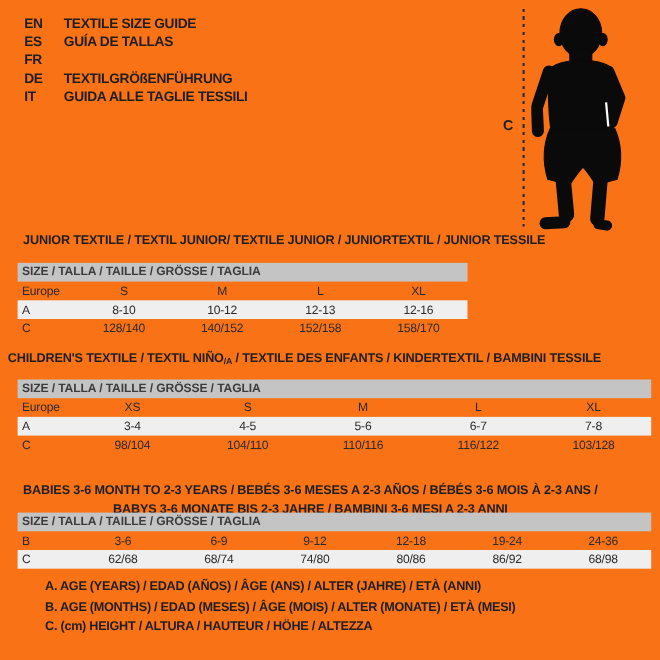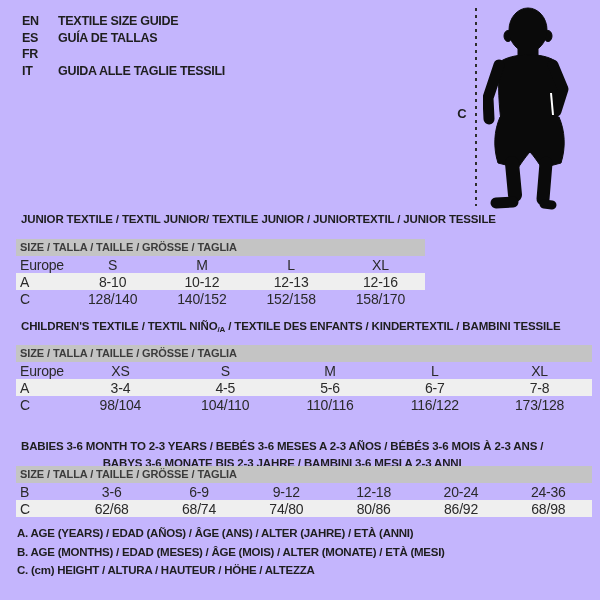--- a/index.html
+++ b/index.html
@@ -1,17 +1,17 @@
 <!DOCTYPE html>
 <html style="--bar: #c4c4c4; --shade: #efefef;"><head>
 <meta charset="utf-8">
 <style>
   html,body{margin:0;padding:0;background:#fff;}
   .canvas{
-    position:relative;width:600px;height:600px;background:#c4b5fd;overflow:hidden;
+    position:relative;width:600px;height:600px;background:#f97316;overflow:hidden;
     font-family:"Liberation Sans", sans-serif;color:#1e1e1e;
     -webkit-font-smoothing:antialiased;
   }
   
   .lang-list{position:absolute;left:22px;top:13px;}
   .lang-row{display:flex;height:16.6px;align-items:center;
     font-size:12.5px;font-weight:700;letter-spacing:-0.3px;white-space:nowrap;}
   .lang-code{flex:0 0 36px;}
   
   .figure-line{position:absolute;left:475px;top:8px;width:2px;height:198px;
@@ -20,46 +20,50 @@
     font-size:13px;font-weight:700;text-align:center;}
   .baby-svg{position:absolute;left:483px;top:5px;width:100px;height:210px;}
   
   .t-title{position:absolute;font-size:11.5px;font-weight:700;letter-spacing:-0.15px;
     line-height:16.5px;white-space:nowrap;}
   .t-title .sub{font-size:8px;vertical-align:-2px;}
   .t-grid{position:absolute;}
   .t-sizebar{height:17px;line-height:17px;background:var(--bar,#c4c4c4);
     color:#3c3c3c;font-size:11px;font-weight:700;letter-spacing:-0.1px;
     padding-left:4px;box-sizing:border-box;}
-  .t-row{display:flex;height:17px;align-items:center;font-size:14px;
+  .t-row{display:flex;height:17px;align-items:center;font-size:11px;
     letter-spacing:-0.2px;color:#2a2a2a;}
   .t-row.shaded{background:var(--shade,#efefef);}
   .t-cell{flex:1;text-align:center;}
   .t-cell.label{flex:0 0 48px;text-align:left;padding-left:4px;}
   
   .footnotes{position:absolute;left:17px;top:524px;}
   .footnote{height:18.5px;line-height:18.5px;font-size:11.5px;font-weight:700;
-    letter-spacing:-0.25px;white-space:nowrap;}
+    letter-spacing:-0.25px;white-space:nowrap;margin-left:24px;}
 </style>
 </head>
 <body>
 
 <div class="canvas">
 
   <div class="lang-list">
       <div class="lang-row">
         <span class="lang-code">EN</span>
         <span>TEXTILE SIZE GUIDE</span>
       </div>
       <div class="lang-row">
         <span class="lang-code">ES</span>
         <span>GUÍA DE TALLAS</span>
       </div>
       <div class="lang-row">
         <span class="lang-code">FR</span>
+      </div>
+      <div class="lang-row">
+        <span class="lang-code">DE</span>
+        <span>TEXTILGRÖßENFÜHRUNG</span>
       </div>
       <div class="lang-row">
         <span class="lang-code">IT</span>
         <span>GUIDA ALLE TAGLIE TESSILI</span>
       </div>
     </div>
 
   <div class="figure-line"></div>
   <div class="figure-label">C</div>
   <svg class="baby-svg" viewBox="0 0 100 210" xmlns="http://www.w3.org/2000/svg">
@@ -113,21 +117,21 @@
         <div class="t-row">
           <div class="t-cell label">C</div>
           <div class="t-cell">128/140</div>
           <div class="t-cell">140/152</div>
           <div class="t-cell">152/158</div>
           <div class="t-cell">158/170</div>
         </div>
       </div>
   </div>
 
-  <div class="t-title" style="left:21px;top:318px;">
+  <div class="t-title" style="left:7px;top:318px;">
       <div><span>CHILDREN'S TEXTILE / TEXTIL NIÑO</span><span class="sub">/A</span><span> / TEXTILE DES ENFANTS / KINDERTEXTIL / BAMBINI TESSILE</span></div>
     </div>
   <div class="t-grid" style="left:16px;top:345px;width:576px;">
     <div class="t-sizebar">SIZE / TALLA / TAILLE / GRÖSSE / TAGLIA</div>
     <div class="t-rows">
         <div class="t-row">
           <div class="t-cell label">Europe</div>
           <div class="t-cell">XS</div>
           <div class="t-cell">S</div>
           <div class="t-cell">M</div>
@@ -141,39 +145,39 @@
           <div class="t-cell">5-6</div>
           <div class="t-cell">6-7</div>
           <div class="t-cell">7-8</div>
         </div>
         <div class="t-row">
           <div class="t-cell label">C</div>
           <div class="t-cell">98/104</div>
           <div class="t-cell">104/110</div>
           <div class="t-cell">110/116</div>
           <div class="t-cell">116/122</div>
-          <div class="t-cell">173/128</div>
+          <div class="t-cell">103/128</div>
         </div>
       </div>
   </div>
 
   <div class="t-title" style="left:21px;top:438px;text-align:center;">
       <div><span>BABIES 3-6 MONTH TO 2-3 YEARS / BEBÉS 3-6 MESES A 2-3 AÑOS / BÉBÉS 3-6 MOIS À 2-3 ANS /</span></div>
       <div><span>BABYS 3-6 MONATE BIS 2-3 JAHRE / BAMBINI 3-6 MESI A 2-3 ANNI</span></div>
     </div>
   <div class="t-grid" style="left:16px;top:466px;width:576px;">
     <div class="t-sizebar">SIZE / TALLA / TAILLE / GRÖSSE / TAGLIA</div>
     <div class="t-rows">
         <div class="t-row">
           <div class="t-cell label">B</div>
           <div class="t-cell">3-6</div>
           <div class="t-cell">6-9</div>
           <div class="t-cell">9-12</div>
           <div class="t-cell">12-18</div>
-          <div class="t-cell">20-24</div>
+          <div class="t-cell">19-24</div>
           <div class="t-cell">24-36</div>
         </div>
         <div class="t-row shaded">
           <div class="t-cell label">C</div>
           <div class="t-cell">62/68</div>
           <div class="t-cell">68/74</div>
           <div class="t-cell">74/80</div>
           <div class="t-cell">80/86</div>
           <div class="t-cell">86/92</div>
           <div class="t-cell">68/98</div>

